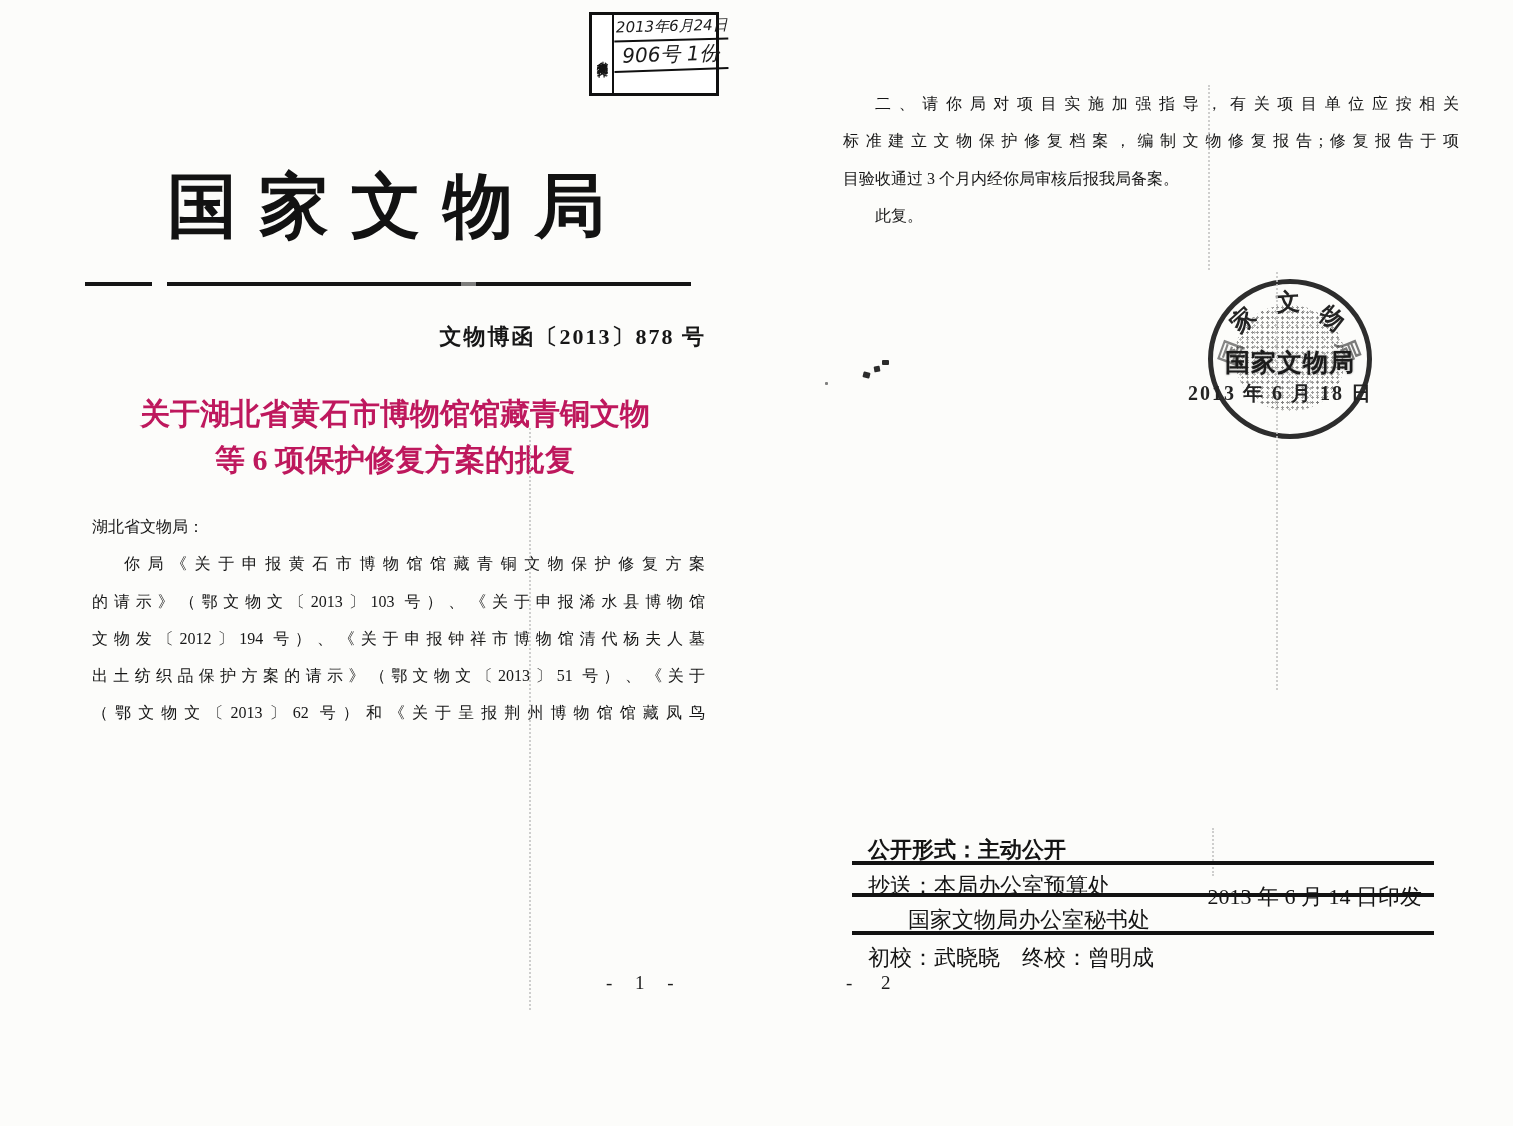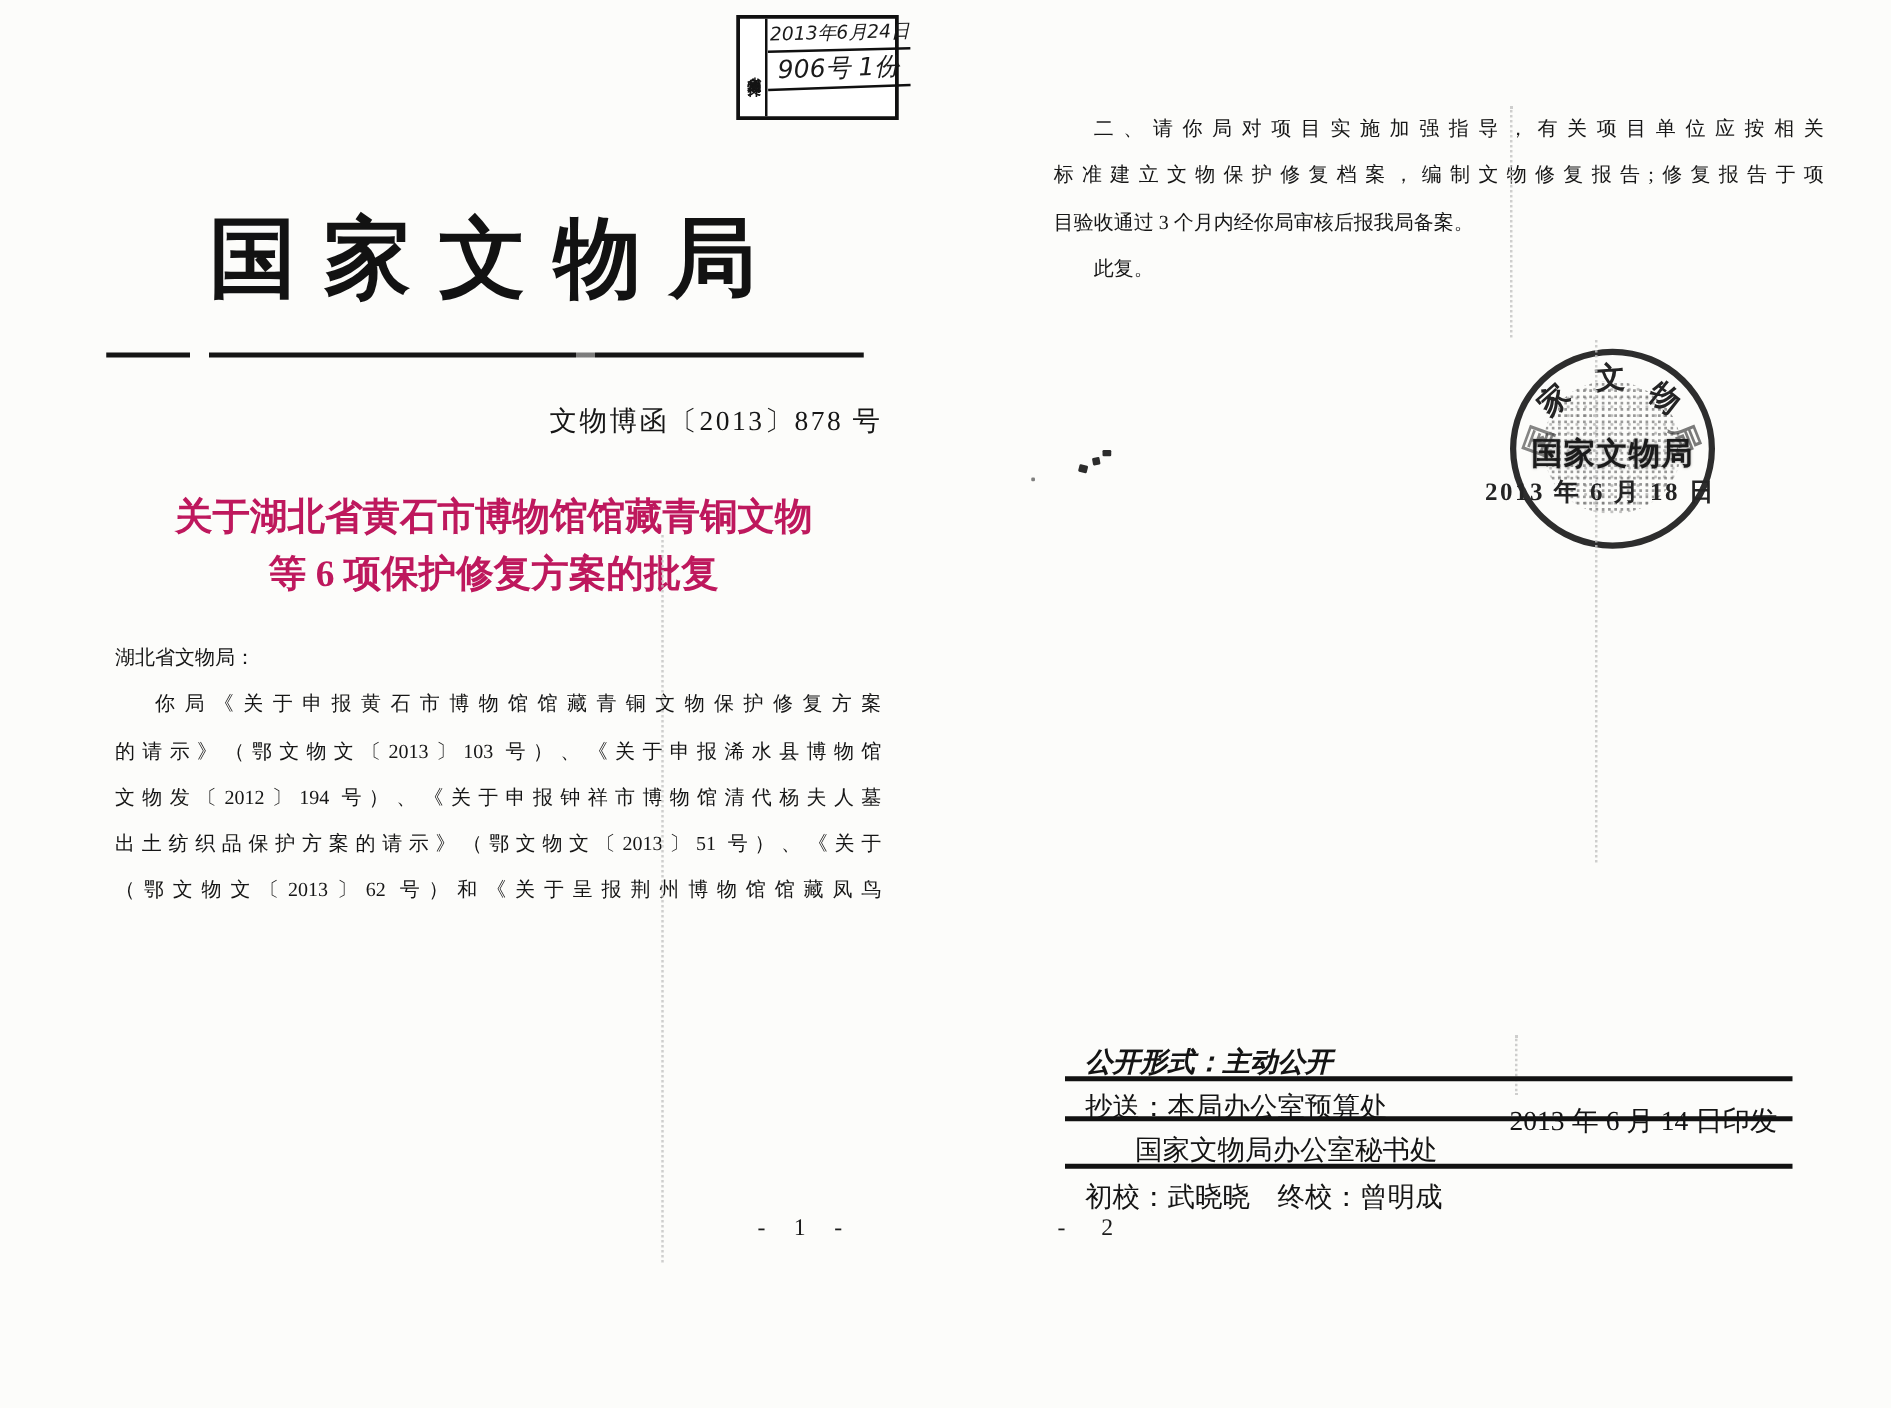--- a/index.html
+++ b/index.html
@@ -41,21 +41,21 @@
   }
   .header-rule{
     position:absolute;left:85px;top:282px;width:606px;height:4px;
     background:linear-gradient(90deg,
       #151515 0 11%, transparent 11% 13.5%,
       #151515 13.5% 62%, rgba(20,20,20,.55) 62% 64.5%,
       #151515 64.5% 100%);
   }
   .doc-number{
     position:absolute;left:400px;top:322px;width:306px;
-    text-align:right;font-size:22px;letter-spacing:2px;white-space:nowrap;
+    text-align:right;font-size:22px;letter-spacing:2px;white-space:nowrap;font-weight:bold;
   }
   .subject{
     position:absolute;left:90px;top:391px;width:610px;
     text-align:center;font-weight:bold;font-size:30px;line-height:46px;
     color:#be185d;
   }
   
   .bodyblock{position:absolute;font-size:16px;line-height:37.3px;}
   .p1body{left:92px;top:508px;width:613px;}
   .p2body{left:843px;top:85px;width:616px;}
@@ -168,21 +168,21 @@
       <span class="arc" style="left:112px;top:23px;transform:rotate(38deg);">物</span>
       <span class="arc" style="left:128px;top:56px;transform:rotate(68deg);opacity:.6;">局</span>
       <div class="ctr">国家文物局</div>
     </div>
     <div class="seal-date">2013 年 6 月 18 日</div>
 
     <div class="fold" style="left:1208px;top:85px;height:185px;"></div>
     <div class="fold" style="left:1276px;top:272px;height:418px;"></div>
     <div class="fold" style="left:1212px;top:828px;height:48px;"></div>
 
-    <div class="ftext fbold" style="left:868px;top:835px;font-style:italic;">公开形式：主动公开</div>
+    <div class="ftext fbold" style="left:868px;top:835px;">公开形式：主动公开</div>
     <div class="frule" style="top:861px;"></div>
     <div class="ftext" style="left:868px;top:871px;">抄送：本局办公室预算处</div>
     <div class="frule" style="top:893px;"></div>
     <div class="ftext" style="left:908px;top:905px;">国家文物局办公室秘书处</div>
     <div class="ftext" style="left:1130px;top:882px;width:292px;text-align:right;">2013 年 6 月 14 日印发</div>
     <div class="frule" style="top:931px;"></div>
     <div class="ftext" style="left:868px;top:943px;">初校：武晓晓</div>
     <div class="ftext" style="left:1022px;top:943px;">终校：曾明成</div>
 
     <div class="pageno" style="left:846px;top:972px;letter-spacing:12px;">- 2</div>

